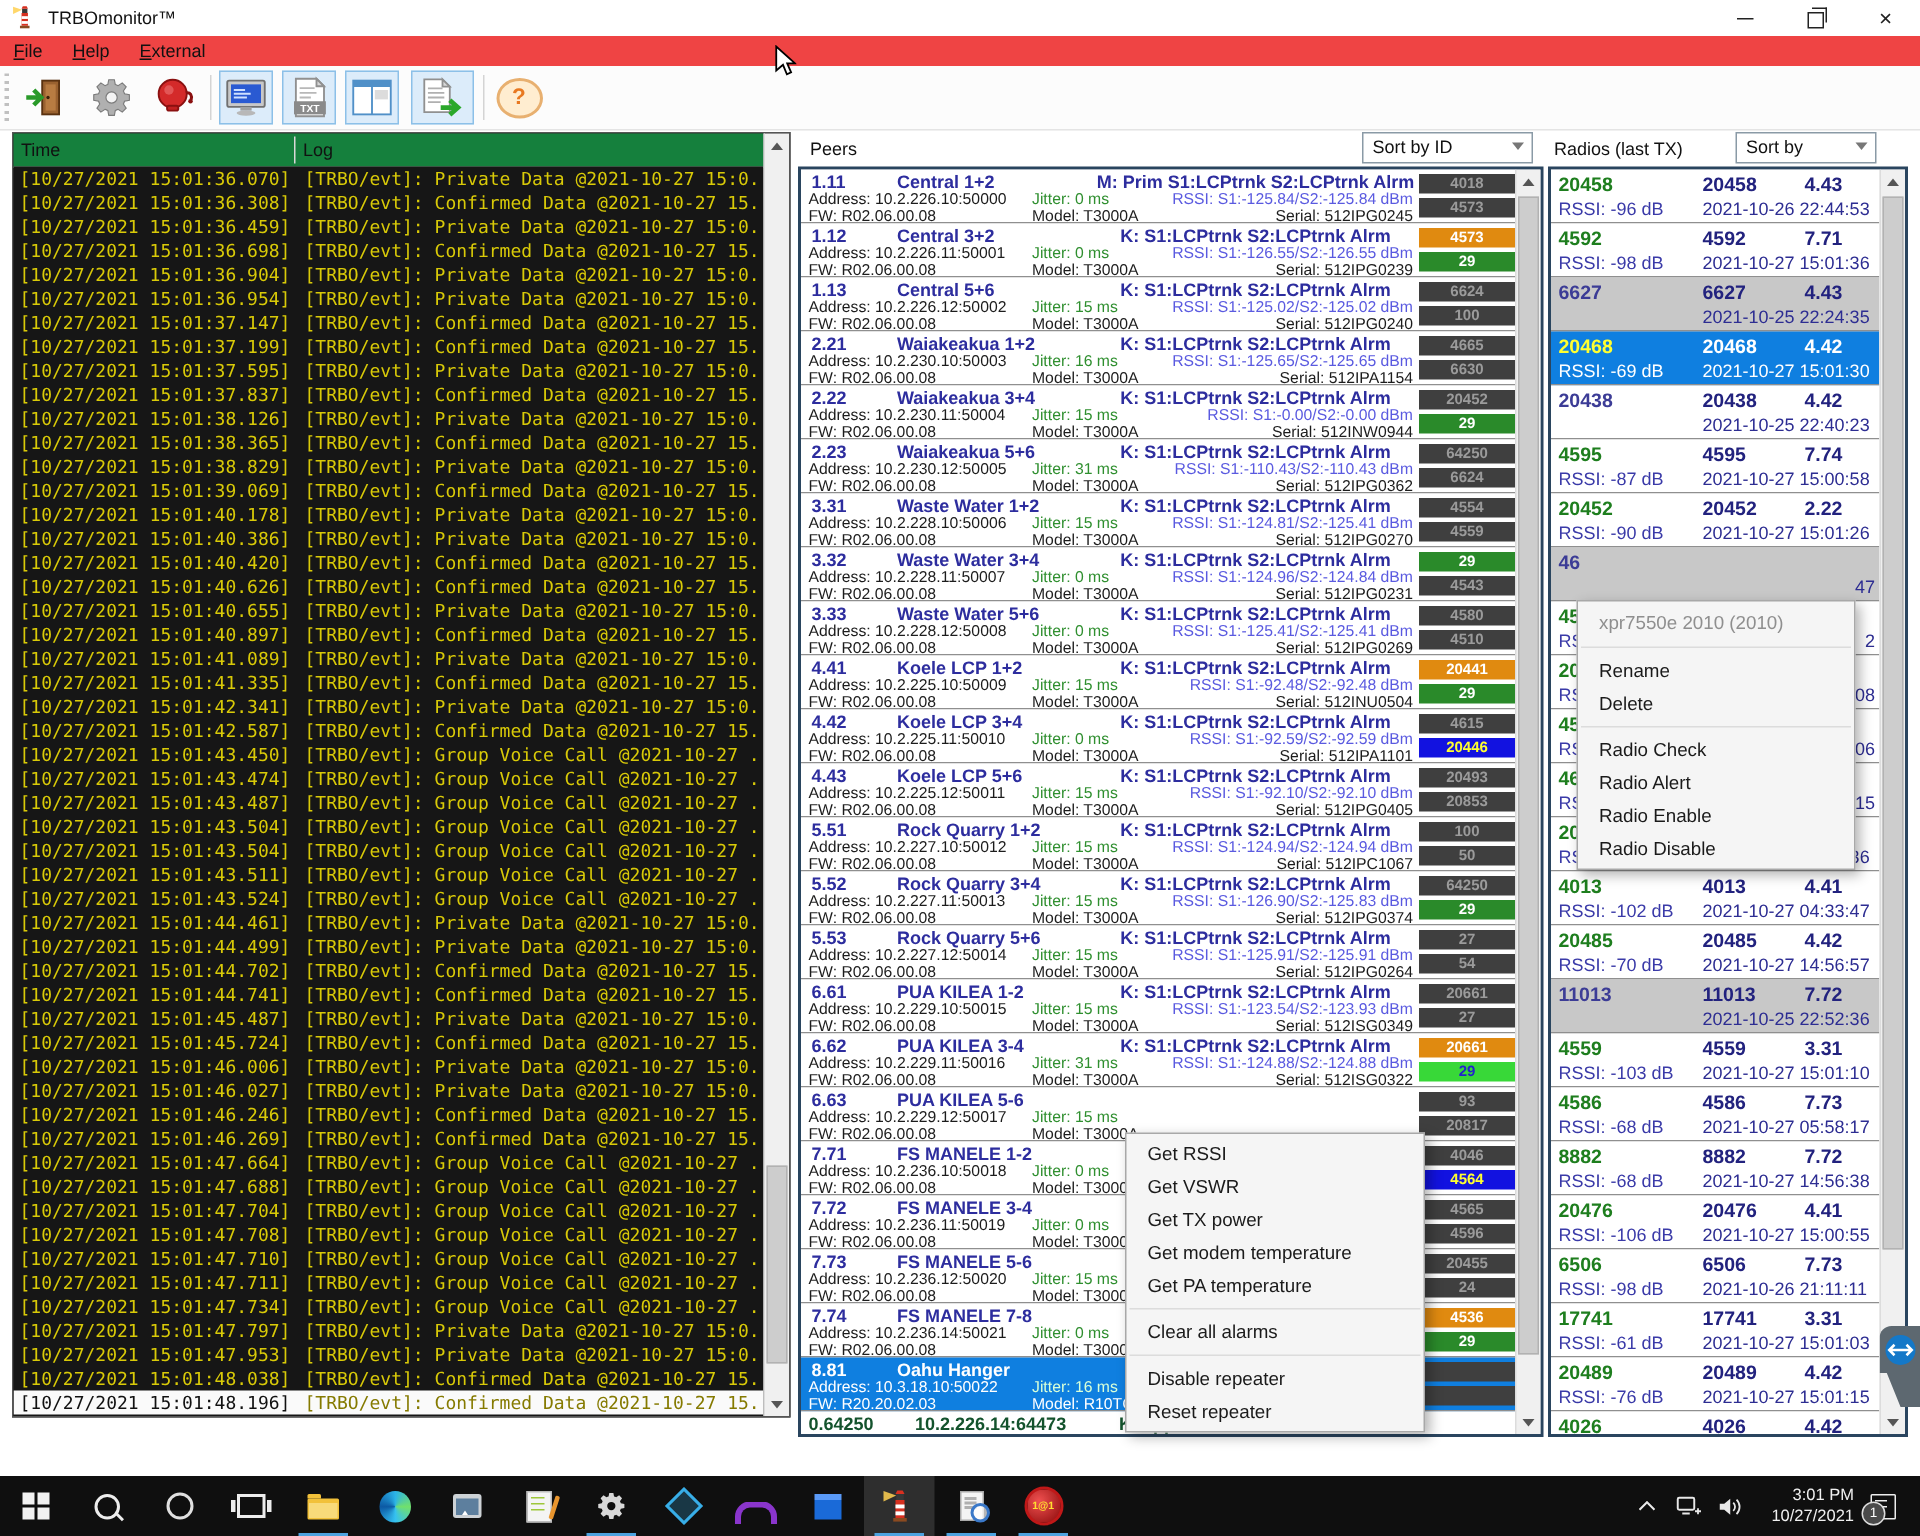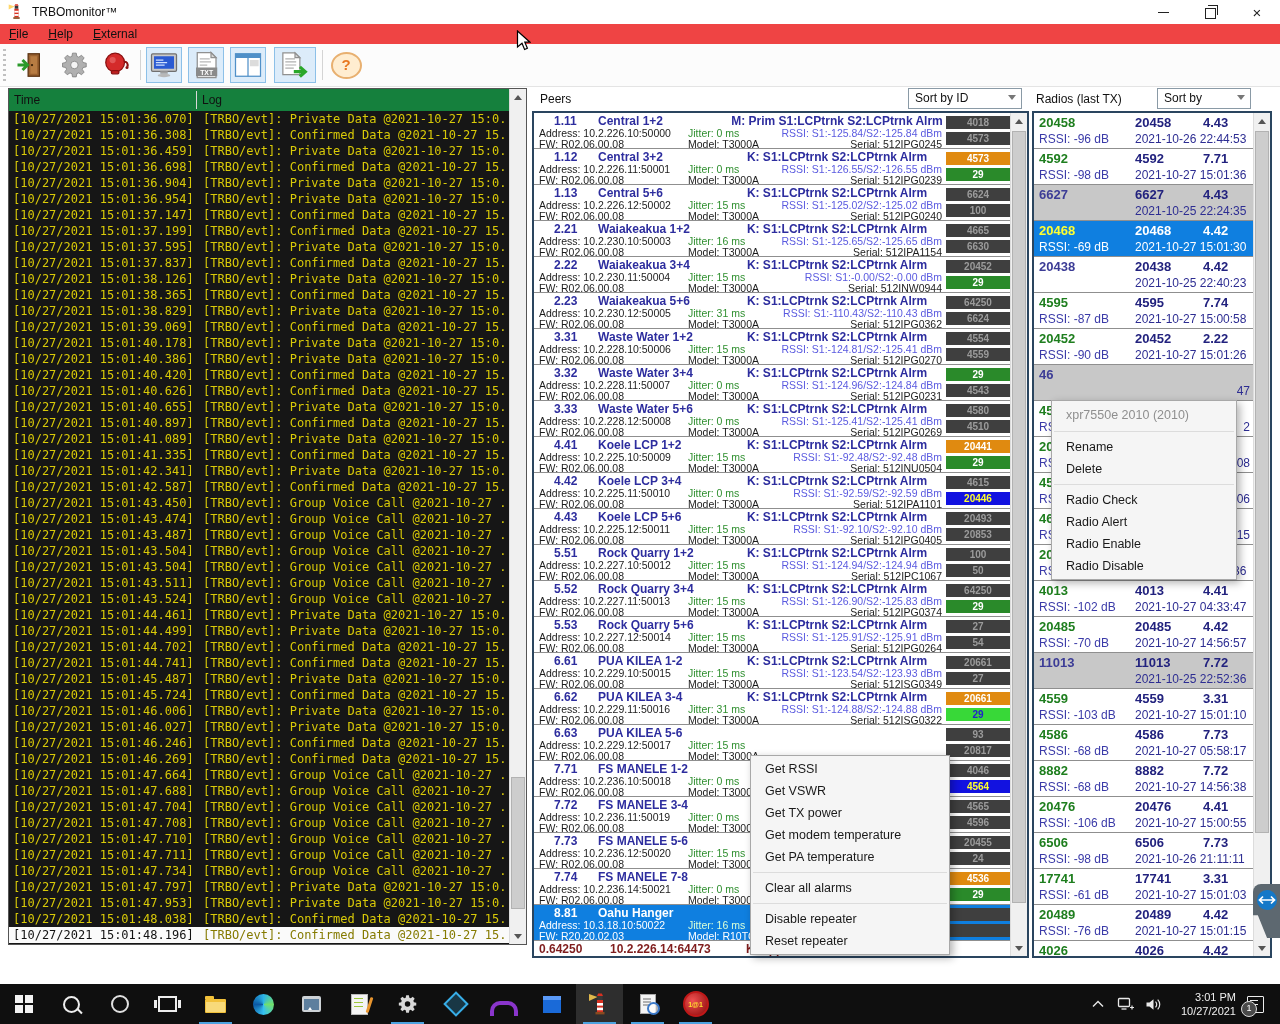--- a/index.html
+++ b/index.html
@@ -44,41 +44,41 @@
   .log-time{display:inline-block;width:187px;padding-left:4px;box-sizing:border-box;}
   .log-msg{padding-left:7px;}
   .log-row.sel{background:#fafafa;color:#857a00;}
   .log-row.sel .log-time{color:#111;}
   
   .panel-peers{position:absolute;left:532px;top:111px;width:497px;height:847px;border:2px solid #2a455f;box-sizing:border-box;background:#fff;overflow:hidden;}
   .peers-body{position:absolute;left:0;top:0;right:17px;bottom:0;overflow:hidden;}
   .peer-row{position:relative;height:36px;box-sizing:border-box;border-bottom:1px solid #8f8f8f;background:#fff;}
   .peer-row span{position:absolute;white-space:nowrap;}
   .p-id,.p-name,.p-status{top:1px;font-size:12px;font-weight:bold;color:#2d2d9e;}
-  .p-id{left:20px;}.p-name{left:64px;}
+  .p-id{left:7px;}.p-name{left:64px;}
   .p-status{left:196px;width:214px;text-align:center;}
   .p-addr,.p-jit,.p-rssi,.p-fw,.p-model,.p-serial{font-size:10.5px;color:#1c1c1c;}
   .p-addr{left:5px;top:14px;}.p-jit{left:154px;top:14px;color:#2f8f2f;}
   .p-rssi{right:68px;top:14px;color:#5a5ae0;}
   .p-fw{left:5px;top:25px;}.p-model{left:154px;top:25px;}
   .p-serial{right:68px;top:25px;}
   .p-badges{position:absolute;left:412px;top:0;width:64px;height:35px;}
   .badge{position:absolute;left:0;width:64px;height:13px;font-size:10px;font-weight:bold;text-align:center;line-height:13px;}
   .badge.b1{top:3px;}.badge.b2{top:19px;}
   .bg-dark{background:#3f3f3f;color:#9b9b9b;}
   .bg-orange{background:#e08a10;color:#fff;}
   .bg-green{background:#2a8a2a;color:#fff;}
   .bg-bgreen{background:#38d838;color:#2222cc;}
   .bg-blue{background:#1212e0;color:#ffff30;}
   .peer-row.sel{background:#0f7fe0;}
   .peer-row.sel span{color:#fff;}
   .peer-row.sel .p-jit{color:#d8ffd8;}
   .peer-row.sel .p-rssi{color:#dcecff;}
   .peer-footer{position:relative;height:16px;background:#fff;}
-  .peer-footer span{position:absolute;top:1px;font-size:12px;font-weight:bold;color:#7f1d1d;white-space:nowrap;}
+  .peer-footer span{position:absolute;top:1px;font-size:12px;font-weight:bold;color:#14532d;white-space:nowrap;}
   .pf-id{left:5px;}.pf-addr{left:76px;}.pf-status{left:212px;}
   
   .panel-radios{position:absolute;left:1032px;top:111px;width:240px;height:847px;border:2px solid #2a455f;box-sizing:border-box;background:#fff;overflow:hidden;padding-left:28px;}
   .radios-body{position:absolute;left:0;top:0;right:17px;bottom:0;overflow:hidden;}
   .radio-row{position:relative;height:36px;box-sizing:border-box;border-bottom:1px solid #8f8f8f;background:#fff;}
   .radio-row.gray{background:#c8c8c8;}
   .radio-row.sel{background:#0f7fe0;}
   .radio-row span{position:absolute;white-space:nowrap;}
   .r-id{left:5px;top:2px;font-size:13px;font-weight:bold;}
   .idc-g{color:#1e7e1e;}.idc-n{color:#3c3c96;}.idc-y{color:#ffff30;}

